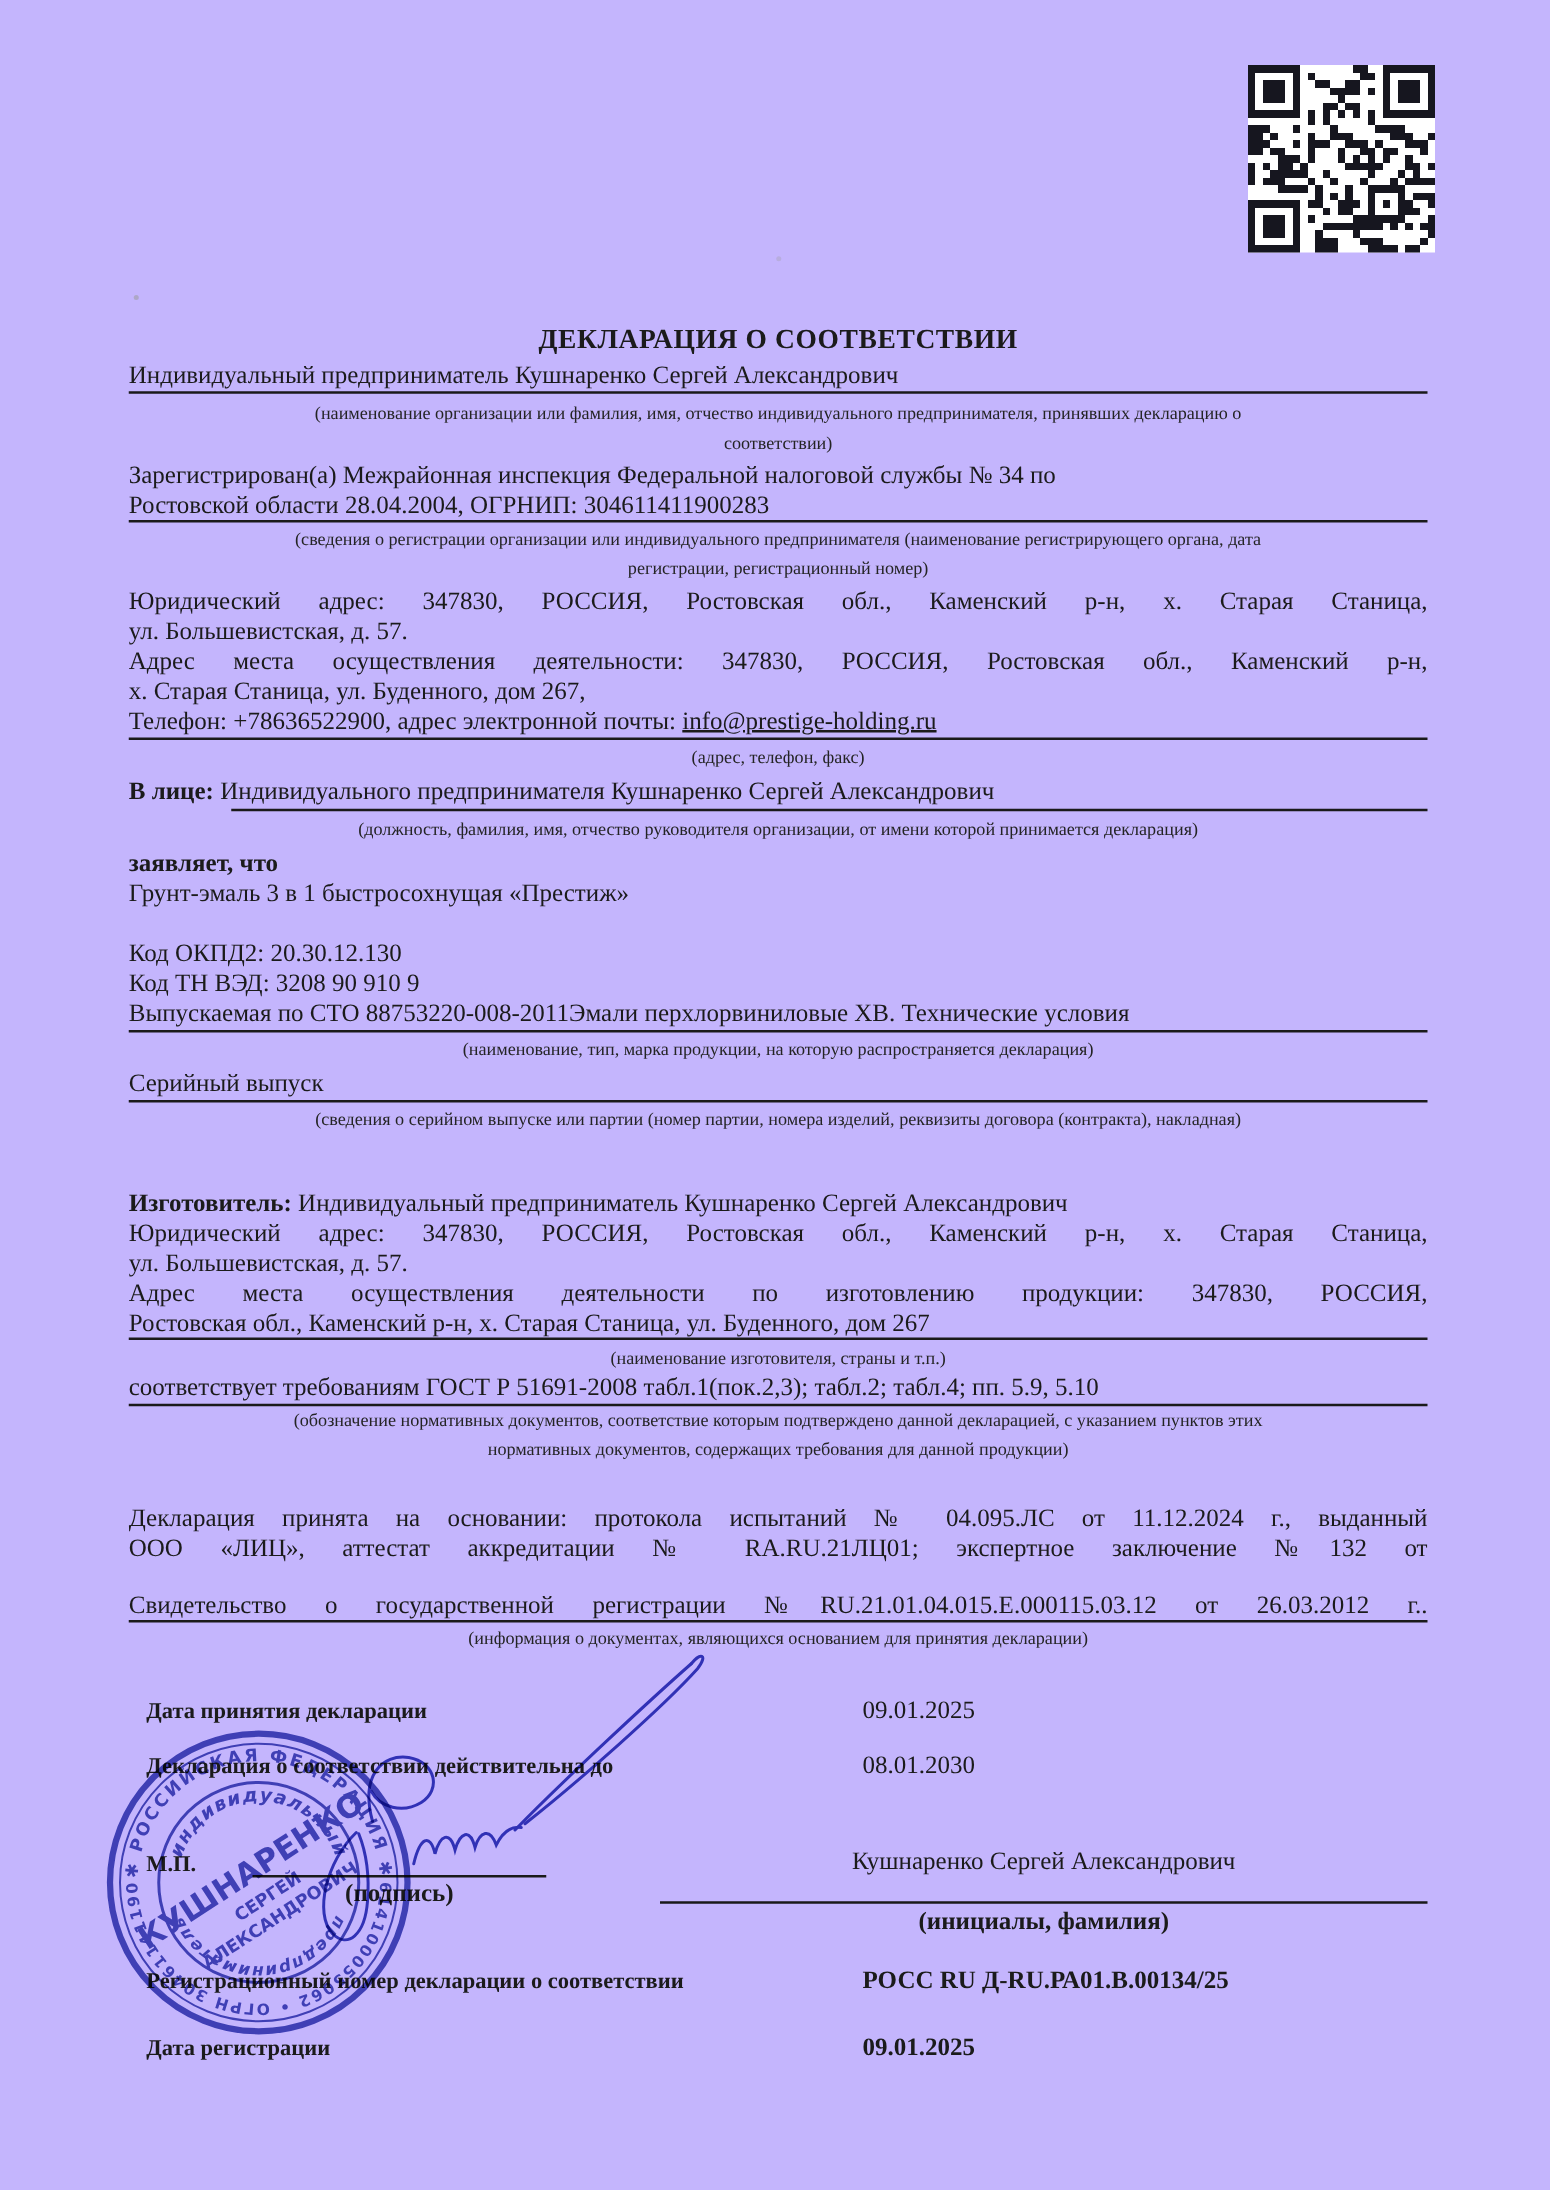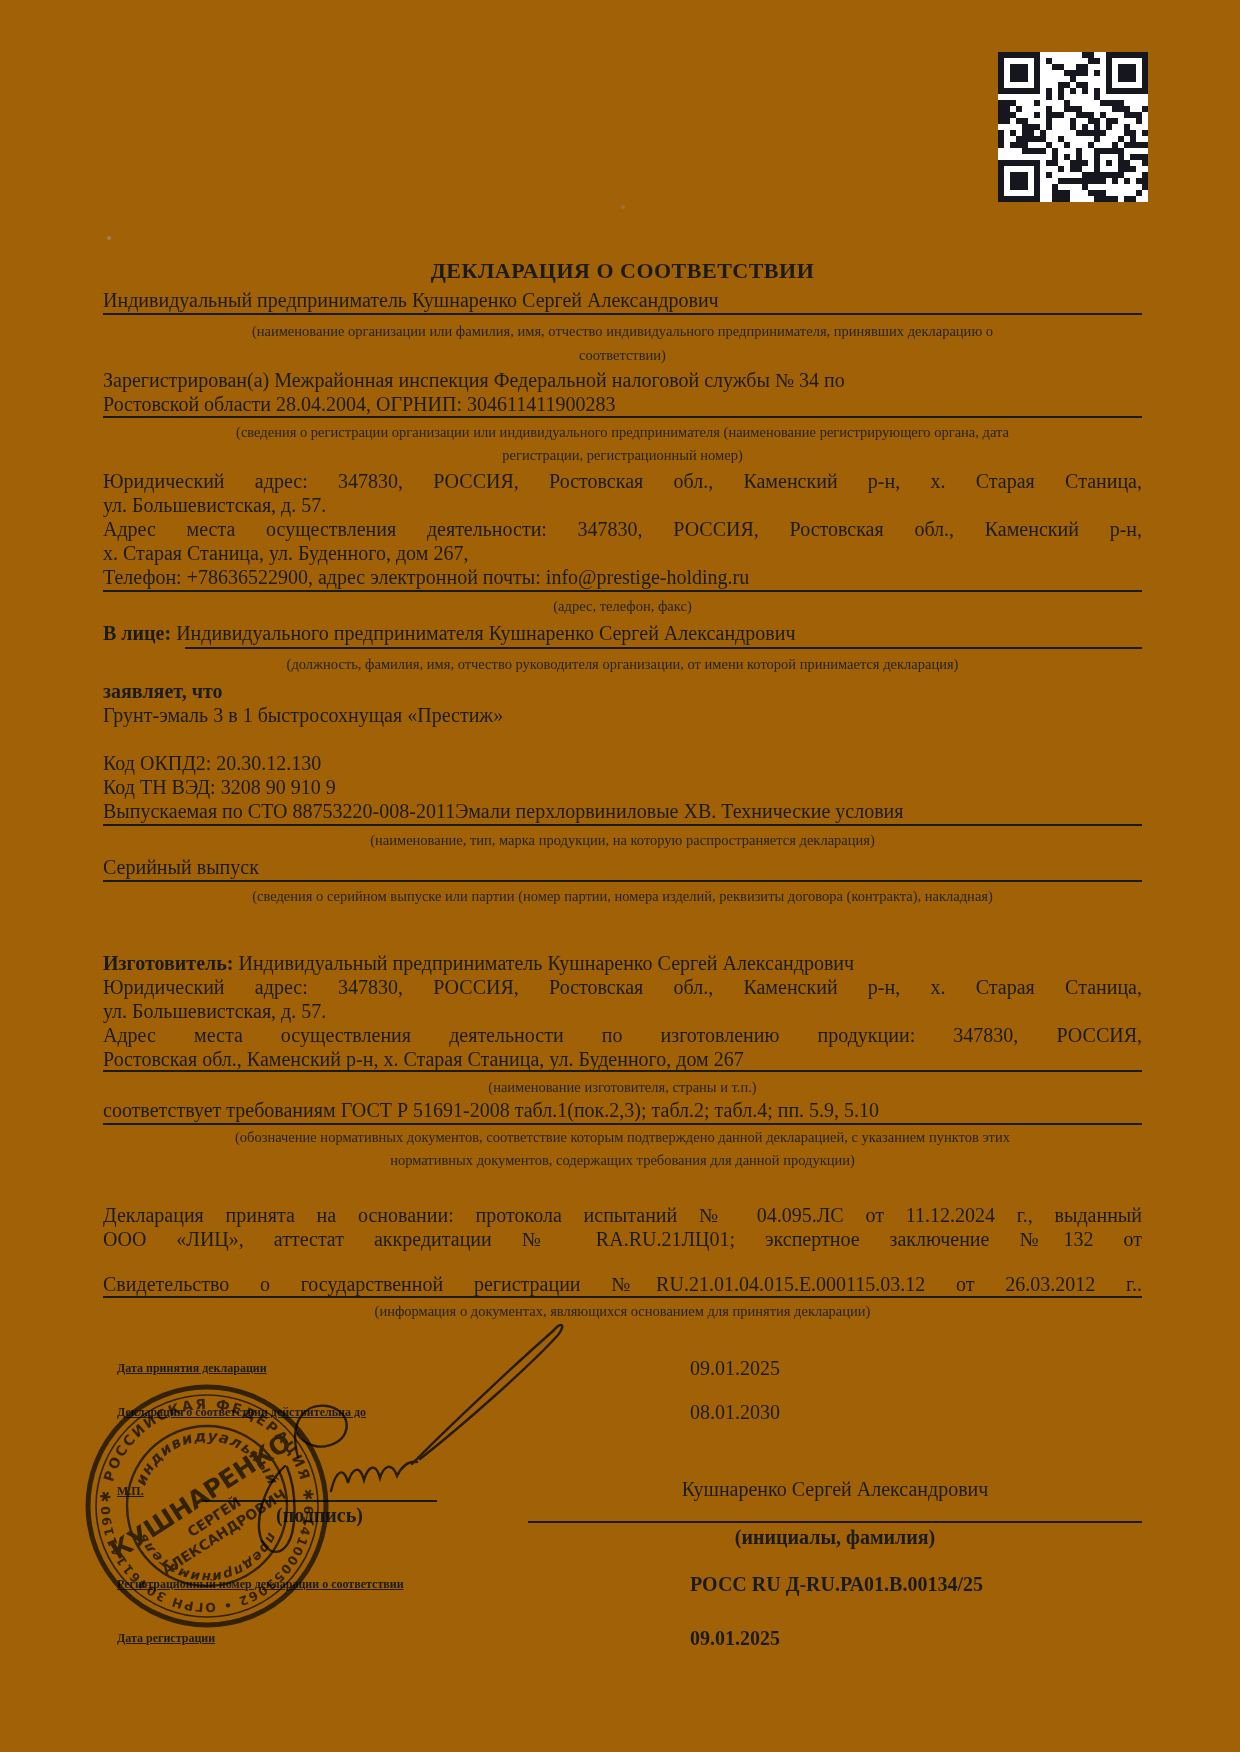--- a/index.html
+++ b/index.html
@@ -1,27 +1,27 @@
 <!DOCTYPE html>
 <html><head>
 <meta charset="utf-8">
 <style>
   html,body{margin:0;padding:0;background:#e9e9e9;}
-  #page{position:relative;width:1240px;height:1752px;background:#a16207;overflow:hidden;
+  #page{position:relative;width:1240px;height:1752px;background:#c4b5fd;overflow:hidden;
         font-family:"Liberation Serif","DejaVu Serif",serif;color:#1b1b1b;}
   .bl{position:absolute;left:103px;width:1039px;font-size:20px;line-height:24px;white-space:nowrap;}
   .jfull{white-space:normal;text-align:justify;text-align-last:justify;text-justify:inter-word;}
   .cap{position:absolute;left:103px;width:1039px;text-align:center;font-size:14.5px;line-height:18px;color:#242424;}
   .b{font-weight:bold;}
   .rule{position:absolute;border-top:2px solid #1a1a1a;height:0;}
   .title{position:absolute;left:103px;width:1039px;text-align:center;font-size:22px;font-weight:bold;letter-spacing:.5px;}
   .val{position:absolute;left:690px;font-size:20px;line-height:24px;white-space:nowrap;}
-  .lbl{position:absolute;left:117px;font-size:12px;line-height:24px;font-weight:bold;white-space:nowrap;text-decoration:underline;}
+  .lbl{position:absolute;left:117px;font-size:18px;line-height:24px;font-weight:bold;white-space:nowrap;}
   .sigcap{position:absolute;text-align:center;font-weight:bold;font-size:20px;}
-  .email{}
+  .email{text-decoration:underline;}
   .speck{position:absolute;width:4px;height:4px;border-radius:50%;background:#9a9a9a;opacity:.55;}
   svg{position:absolute;}
   #stamp-svg{mix-blend-mode:multiply;opacity:.88;}
   #sig-svg{mix-blend-mode:multiply;}
 </style>
 </head>
 <body>
 
 <div id="page">
 

